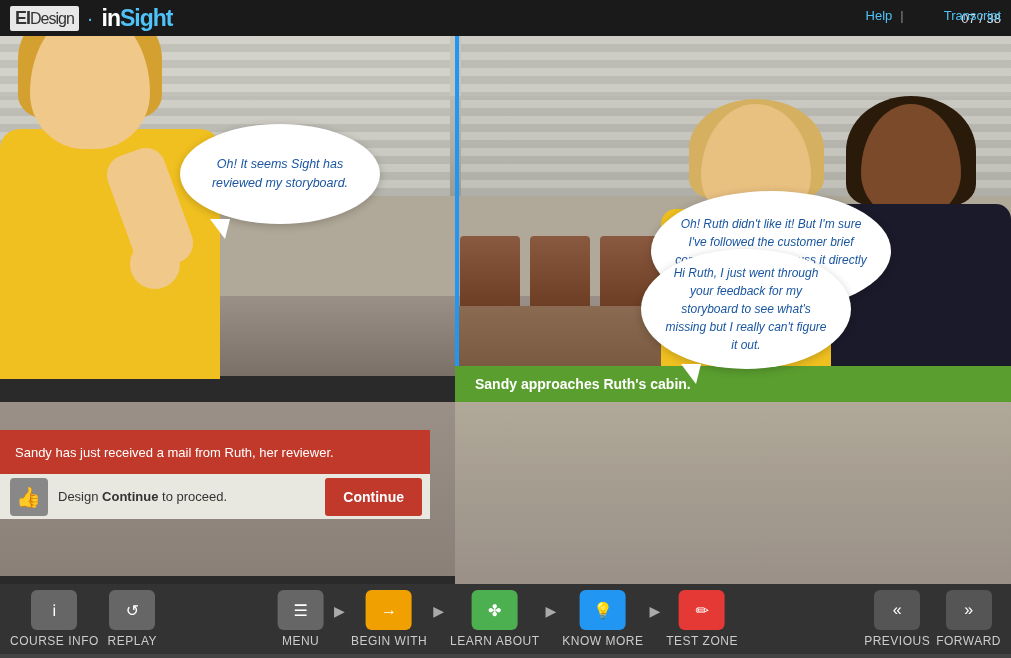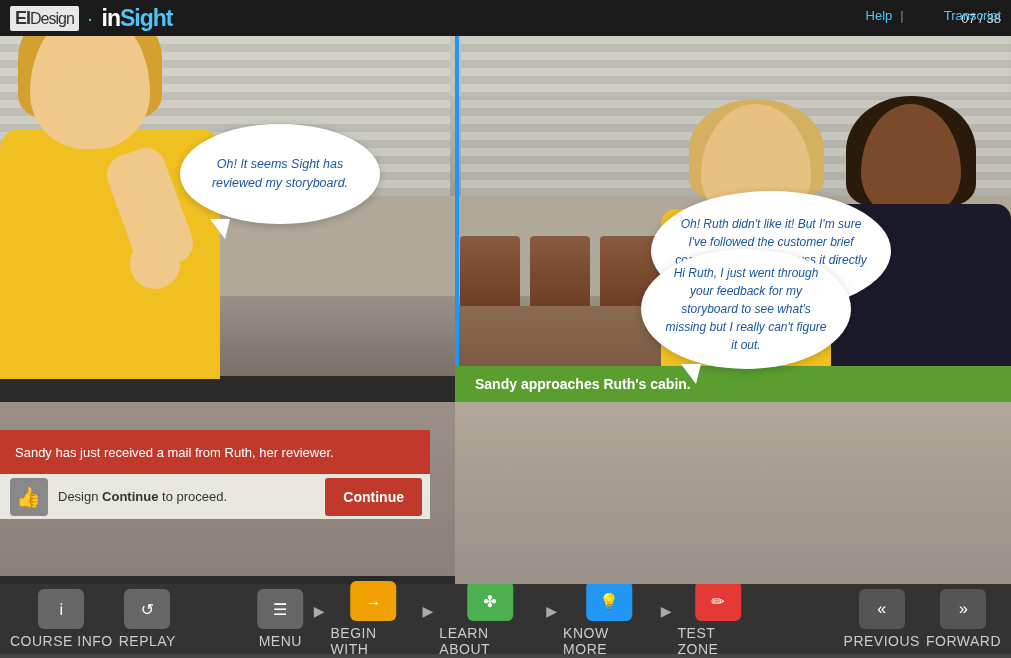--- a/index.html
+++ b/index.html
@@ -516,23 +516,23 @@
       color: #fff;
     }
     .tool-icon-gray { background: #666; }
     .tool-icon-yellow { background: #f0a000; }
     .tool-icon-green { background: #4caf50; }
     .tool-icon-blue { background: #2196f3; }
     .tool-icon-red { background: #e53935; }
     .tool-icon-nav { background: #555; }
     .tool-label {
       color: #ccc;
-      font-size: 14px;
+      font-size: 12px;
       text-transform: uppercase;
-      text-align: left;
+      text-align: center;
       letter-spacing: 0.5px;
     }
     .toolbar-arrow {
       color: #aaa;
       font-size: 14px;
       margin: 0 2px;
       padding-bottom: 16px;
     }
 
     

